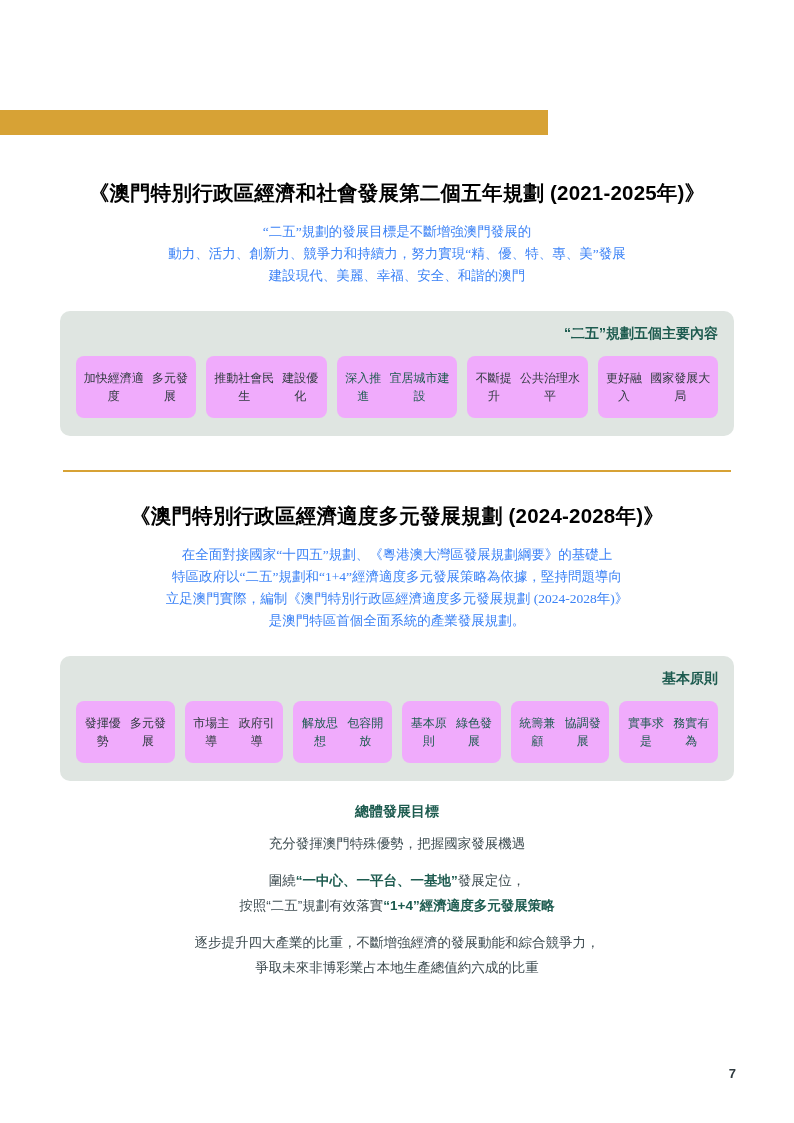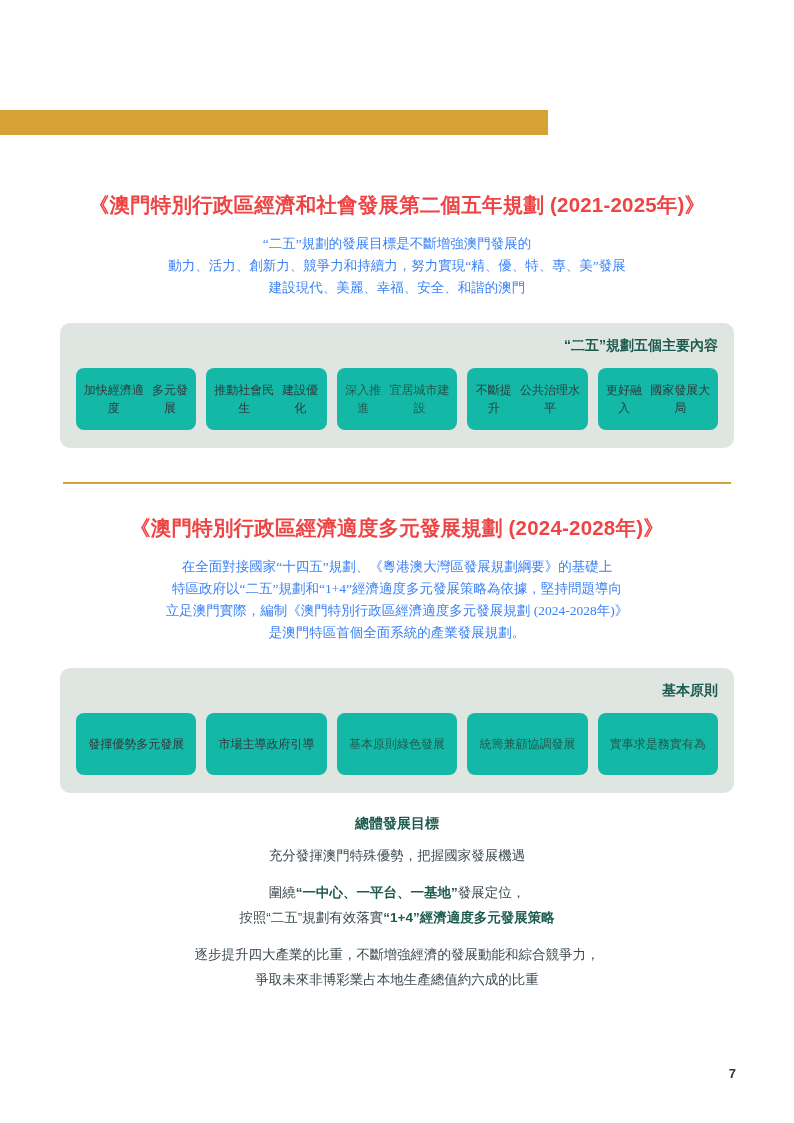--- a/index.html
+++ b/index.html
@@ -34,23 +34,23 @@
     position: absolute;
     left: 0;
     top: 175px;
     width: 794px;
     padding: 0 60px;
     box-sizing: border-box;
   }
   h1.section-title {
     font-size: 20.5px;
     font-weight: bold;
-    color: #ef4444;
-    text-align: center;
-    margin: 16px 0 14px 0;
+    color: #000000;
+    text-align: center;
+    margin: 4px 0 14px 0;
     letter-spacing: 0.2px;
   }
   .intro {
     text-align: center;
     font-size: 13.5px;
     line-height: 22px;
     color: #3b82f6;
     margin: 0 0 24px 0;
     font-family: Liberation Serif, serif;
   }
@@ -68,21 +68,21 @@
     font-weight: bold;
     color: #1d5b4f;
     margin-bottom: 13px;
   }
   .cards {
     display: flex;
     justify-content: space-between;
     gap: 10px;
   }
   .card {
-    background: #14b8a6;
+    background: #f0abfc;
     border-radius: 8px;
     flex: 1 1 0;
     min-height: 62px;
     display: flex;
     align-items: center;
     justify-content: center;
     text-align: center;
     font-size: 12px;
     line-height: 18px;
     color: #2f3a3f;
@@ -187,20 +187,24 @@
       <div class="cards">
         <div class="card">
             <div>發揮優勢</div>
             <div>多元發展</div>
           </div>
         <div class="card">
             <div>市場主導</div>
             <div>政府引導</div>
           </div>
         <div class="card green-text">
+            <div>解放思想</div>
+            <div>包容開放</div>
+          </div>
+        <div class="card green-text">
             <div>基本原則</div>
             <div>綠色發展</div>
           </div>
         <div class="card green-text">
             <div>統籌兼顧</div>
             <div>協調發展</div>
           </div>
         <div class="card green-text">
             <div>實事求是</div>
             <div>務實有為</div>

